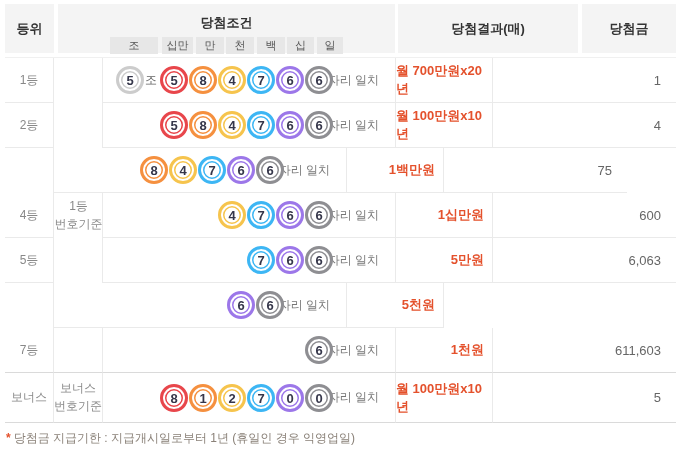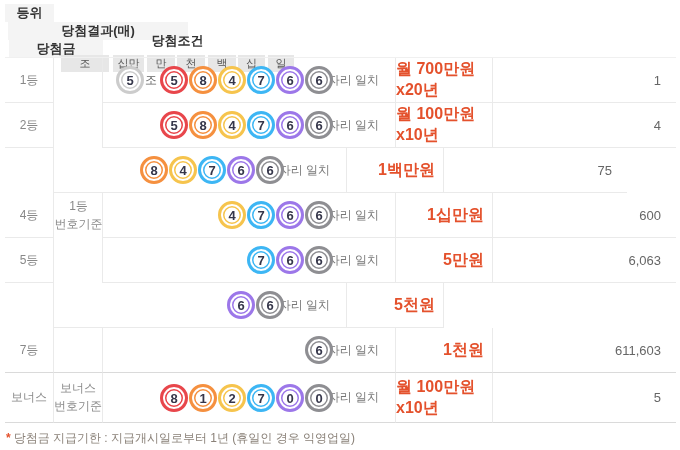--- a/index.html
+++ b/index.html
@@ -1,21 +1,21 @@
 <!DOCTYPE html>
 <html><head>
 <meta charset="utf-8">
 <style>
   * { margin:0; padding:0; box-sizing:border-box; }
   html,body { width:680px; height:450px; background:#fff; font-family:"Liberation Sans", sans-serif; }
   .page { position:relative; width:680px; height:450px; background:#fff; overflow:hidden; }
   .table { position:absolute; left:5px; top:4px; width:671px; }
 
   
-  .header-row { display:flex; height:49px;flex-direction:column; }
+  .header-row { display:flex; height:49px; }
   .h-cell { background:#f4f4f4; color:#333; font-size:13px; font-weight:bold;
             display:flex; align-items:center; justify-content:center; }
   .h-rank { width:49px; }
   .h-cond { width:337px; margin-left:4px; position:relative; display:block; }
   .h-cond .cond-title { position:absolute; top:10px; left:0; width:100%; text-align:center; }
   .unit-box { position:absolute; top:33px; height:17px; background:#e7e7e7; color:#555;
               font-size:11px; font-weight:normal; display:flex; align-items:center; justify-content:center; }
   .unit-box:nth-of-type(1){ left:52px;  width:48px; }
   .unit-box:nth-of-type(2){ left:104px; width:31px; }
   .unit-box:nth-of-type(3){ left:138px; width:28px; }
@@ -38,21 +38,21 @@
         color:#888; font-size:12px; line-height:1.45; }
   .row.lastmain .c2 { border-bottom:1px solid #dadada; }
   .row.lastmain .cell { border-bottom:1px solid #dadada; }
   .row.bonus .c2 { border-bottom:1px solid #dadada; }
   .row.bonus .cell { border-bottom:1px solid #dadada; }
   .c3 { width:293px; border-right:1px solid #eaeaea; position:relative;
         display:flex; align-items:center; justify-content:flex-end; padding-right:16px;
         color:#777; font-size:12px; }
   .c4 { width:97px; border-right:1px solid #eaeaea;
         display:flex; align-items:center; justify-content:flex-end; padding-right:8px;
-        font-size:16px; font-weight:bold; color:#e4512c; }
+        font-size:13px; font-weight:bold; color:#e4512c; }
   .c5 { width:183px; display:flex; align-items:center; justify-content:flex-end; padding-right:15px;
         color:#666; font-size:13px; }
 
   .ball { position:absolute; top:8px; width:28px; height:28px; border-radius:50%;
           background:#fff; border:3px solid var(--c);
           box-shadow: inset 0 0 0 2px #fff, inset 0 0 0 3.5px var(--c);
           display:flex; align-items:center; justify-content:center;
           font-size:13px; font-weight:bold; color:#35364a; }
   .row.bonus .ball { top:11px; }
   .jo-label { position:absolute; left:42px; top:0; height:100%;

